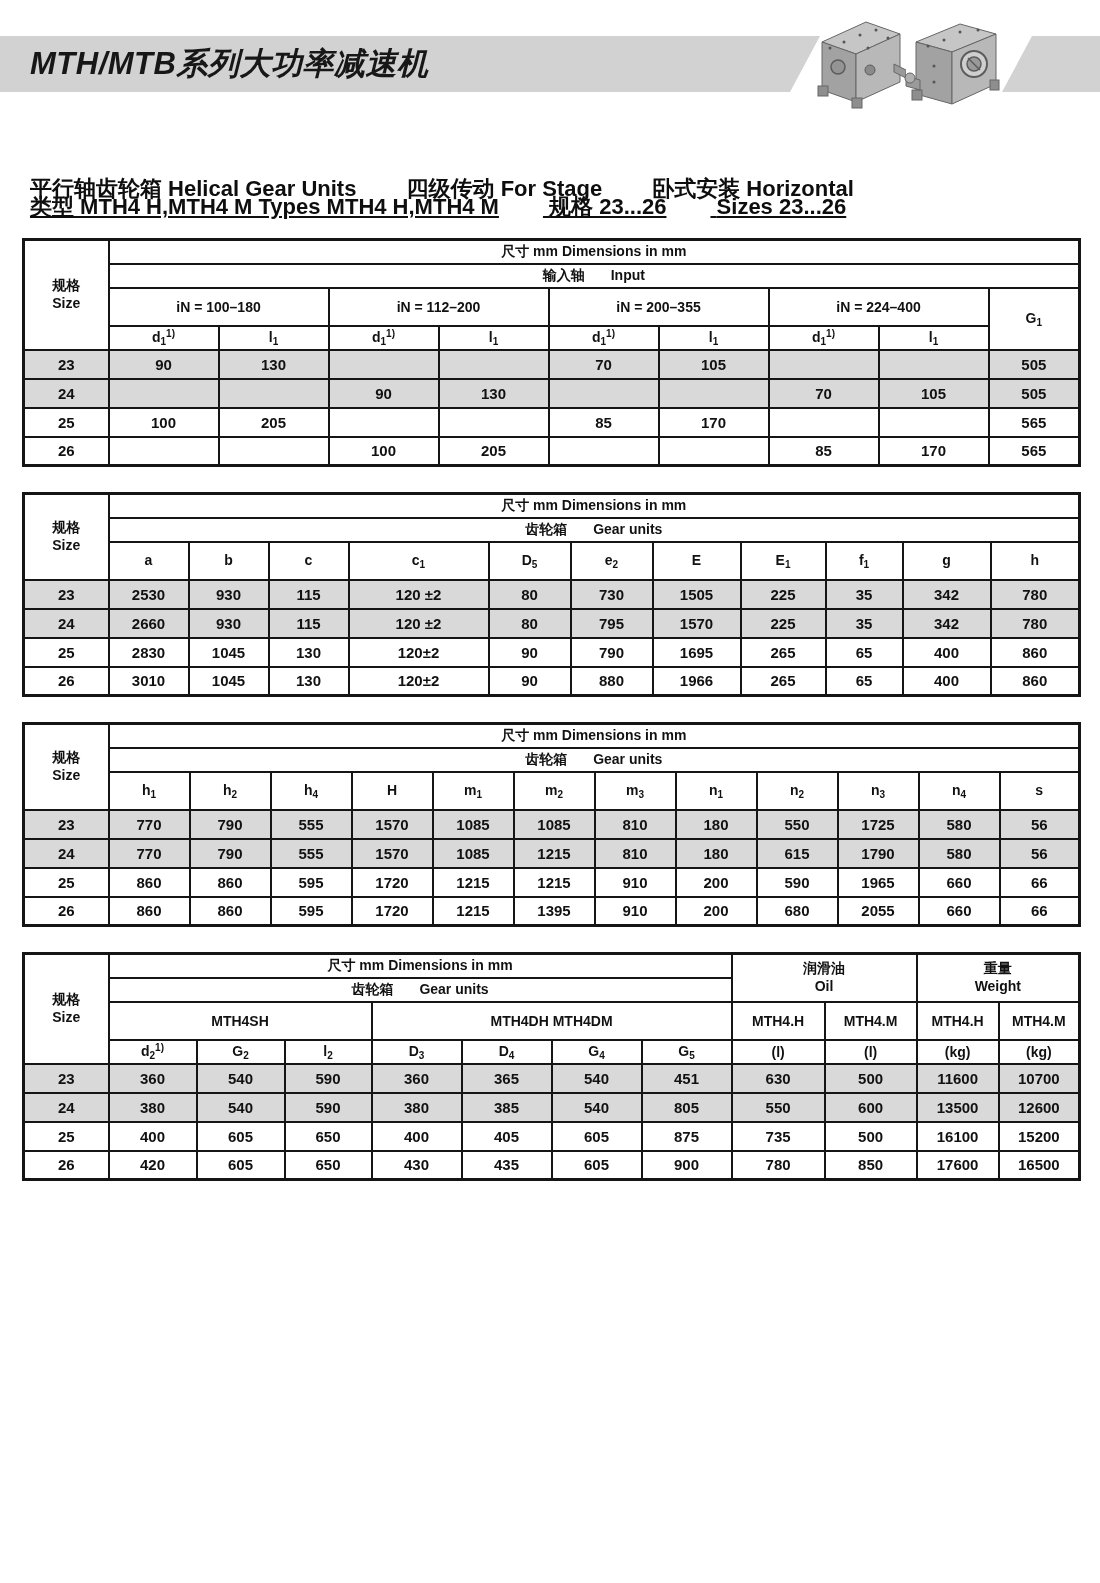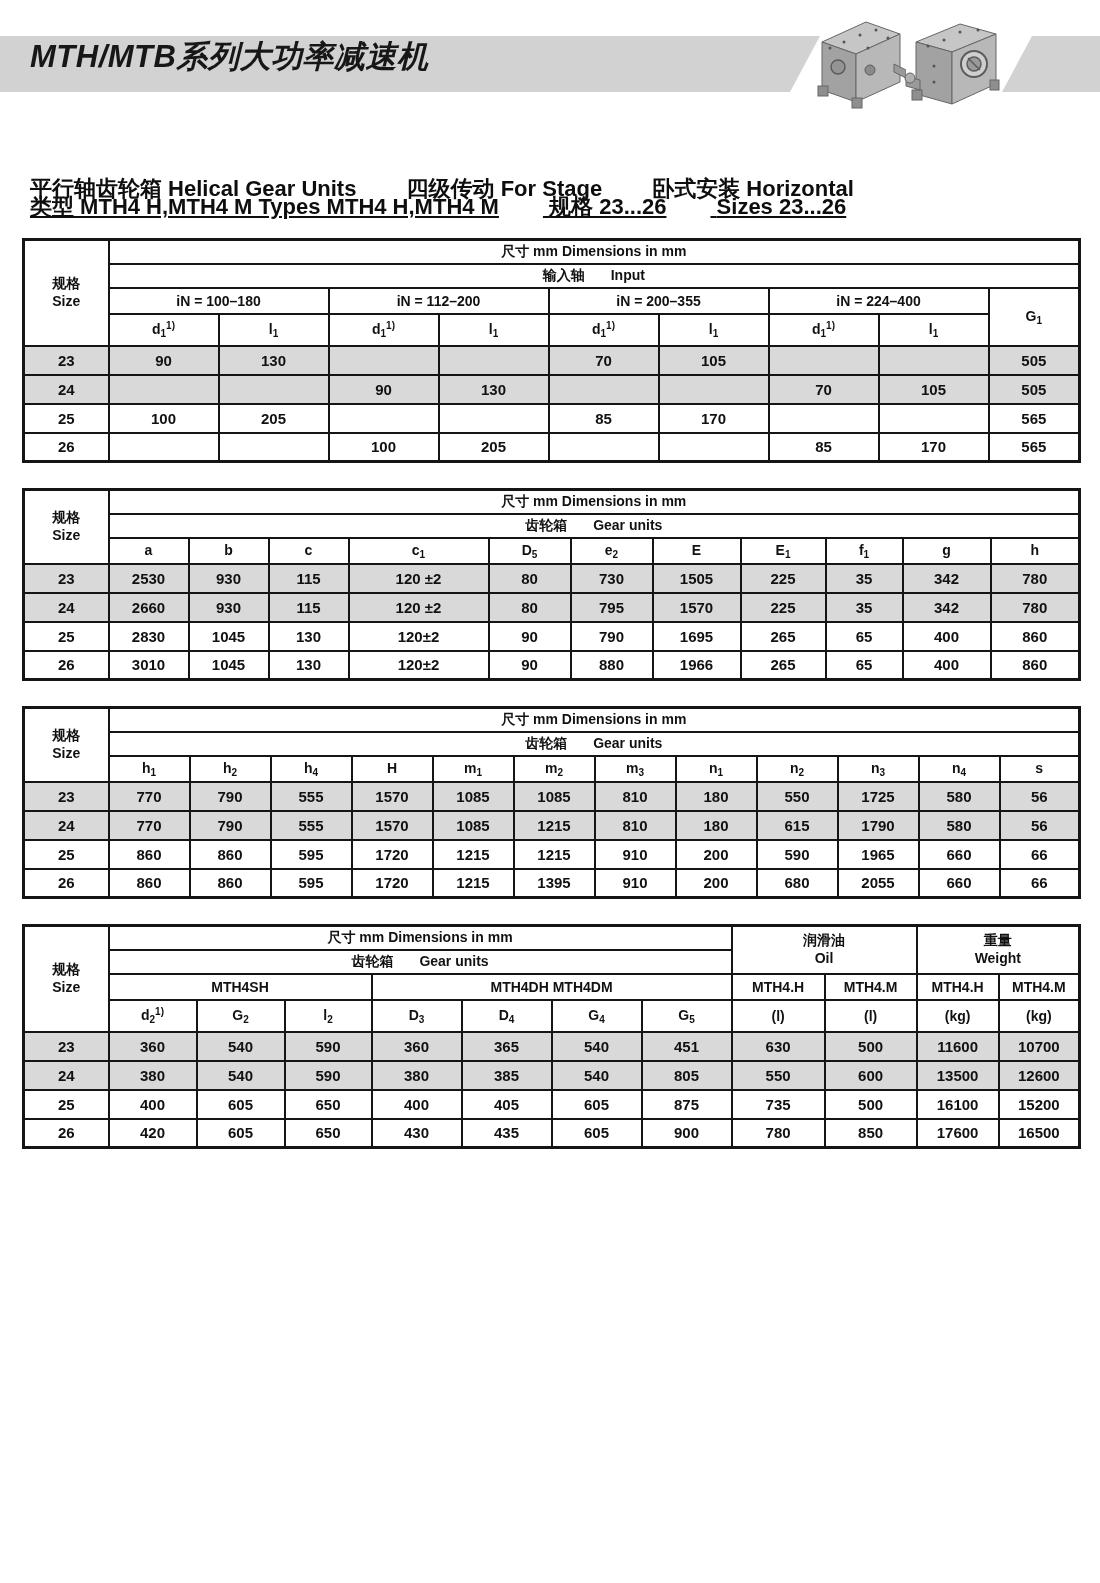--- a/index.html
+++ b/index.html
@@ -6,21 +6,21 @@
   html,body { margin:0; padding:0; }
   body {
     width:1100px; height:1583px; background:#ffffff; position:relative;
     font-family:"Liberation Sans","DejaVu Sans",sans-serif; color:#111;
   }
   
   .banner-band {
     position:absolute; left:0; top:36px; width:820px; height:56px;
     background:#d2d2d2;
     clip-path:polygon(0 0, 100% 0, calc(100% - 30px) 100%, 0 100%);
-    display:flex; 
+    display:flex; align-items:center;
   }
   .banner-title {
     margin-left:30px; font-size:31px; font-weight:bold; font-style:italic;
     letter-spacing:0.5px; color:#171717; white-space:nowrap;
   }
   .banner-tail {
     position:absolute; left:1002px; top:36px; width:98px; height:56px;
     background:#d2d2d2;
     clip-path:polygon(30px 0, 100% 0, 100% 100%, 0 100%);
   }
@@ -40,21 +40,21 @@
     margin-bottom:25px; border:3px solid #151515;
   }
   table.spec th, table.spec td {
     border:2px solid #151515; text-align:center; vertical-align:middle;
     padding:0 2px; font-size:14px; overflow:hidden;
   }
   table.spec th { font-weight:bold; background:#ffffff; }
   table.spec tbody td { font-weight:bold; font-size:15px; height:29px; background:#ffffff; }
   table.spec tbody tr.shaded td { background:#d9d9d9; }
   tr.hr1 { height:24px; } tr.hr2 { height:24px; }
-  tr.hr3 { height:26px; } tr.hr4 { height:32px; }
+  tr.hr3 { height:38px; } tr.hr4 { height:24px; }
   .size-head div { line-height:1.25; font-size:14px; }
   .stack2 div { line-height:1.25; font-size:14px; }
   .en-gap { margin-left:26px; }
   .g1-cell { font-size:18px; }
   table.spec sub { font-size:10px; vertical-align:-3px; }
   table.spec sup { font-size:10px; vertical-align:5px; }
   .g1-cell sub { font-size:12px; }
 </style>
 </head>
 <body>

